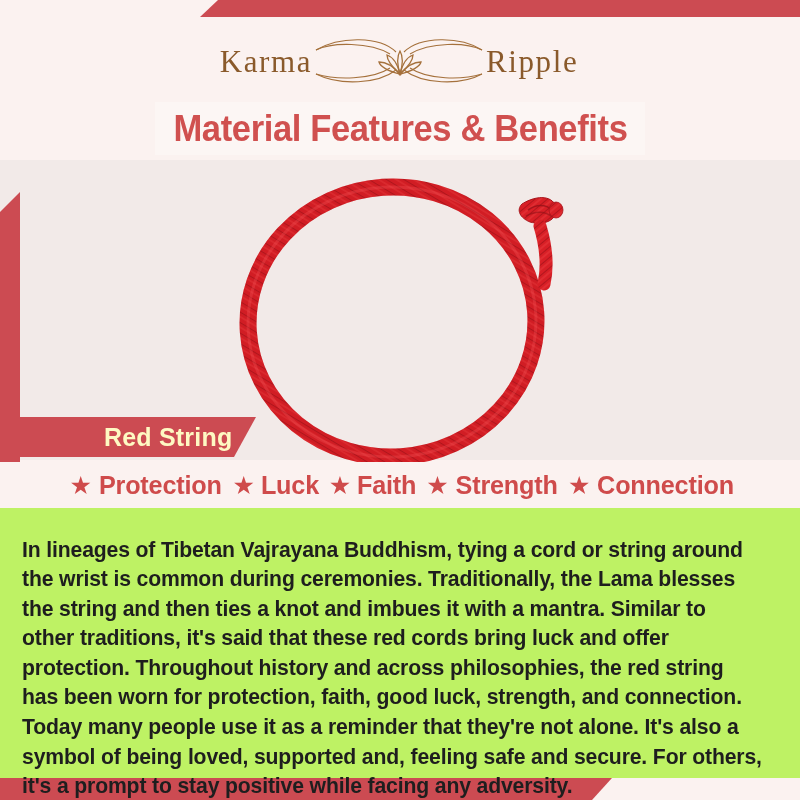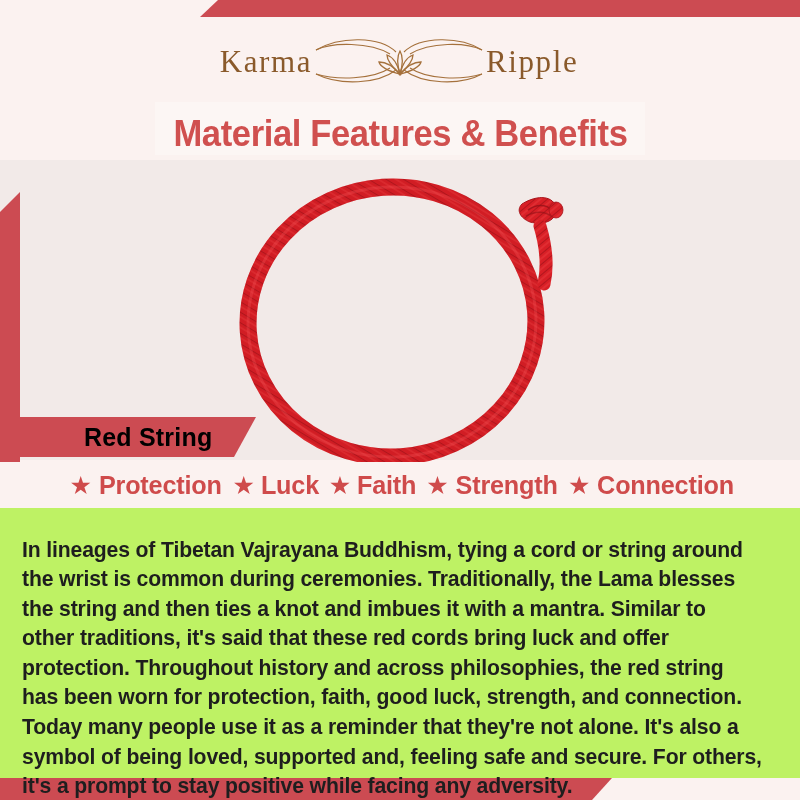--- a/index.html
+++ b/index.html
@@ -98,21 +98,21 @@
 
   
   .title-band {
     position: absolute;
     top: 102px;
     left: 155px;
     width: 490px;
     height: 53px;
     background: #fcf6f4;
     display: flex;
-    align-items: flex-end;
+    align-items: center;
     justify-content: center;
   }
   .title-text {
     font-family: "Liberation Sans Narrow", "Liberation Sans", sans-serif;
     font-size: 36px;
     font-weight: bold;
     color: #d0504f;
     letter-spacing: -0.4px;
     white-space: nowrap;
     transform: scaleX(0.96);
@@ -144,22 +144,22 @@
     height: 40px;
     background: #cc4b52;
     clip-path: polygon(0 0, 100% 0, calc(100% - 22px) 100%, 0 100%);
     display: flex;
     align-items: center;
   }
   .ribbon-label {
     font-family: "Liberation Sans Narrow", "Liberation Sans", sans-serif;
     font-size: 25px;
     font-weight: bold;
-    color: #000000;
-    margin-left: 66px;
+    color: #fef9c3;
+    margin-left: 86px;
     letter-spacing: 0.2px;
     white-space: nowrap;
   }
 
   
   .benefits {
     position: absolute;
     top: 462px;
     left: 0;
     width: 800px;

